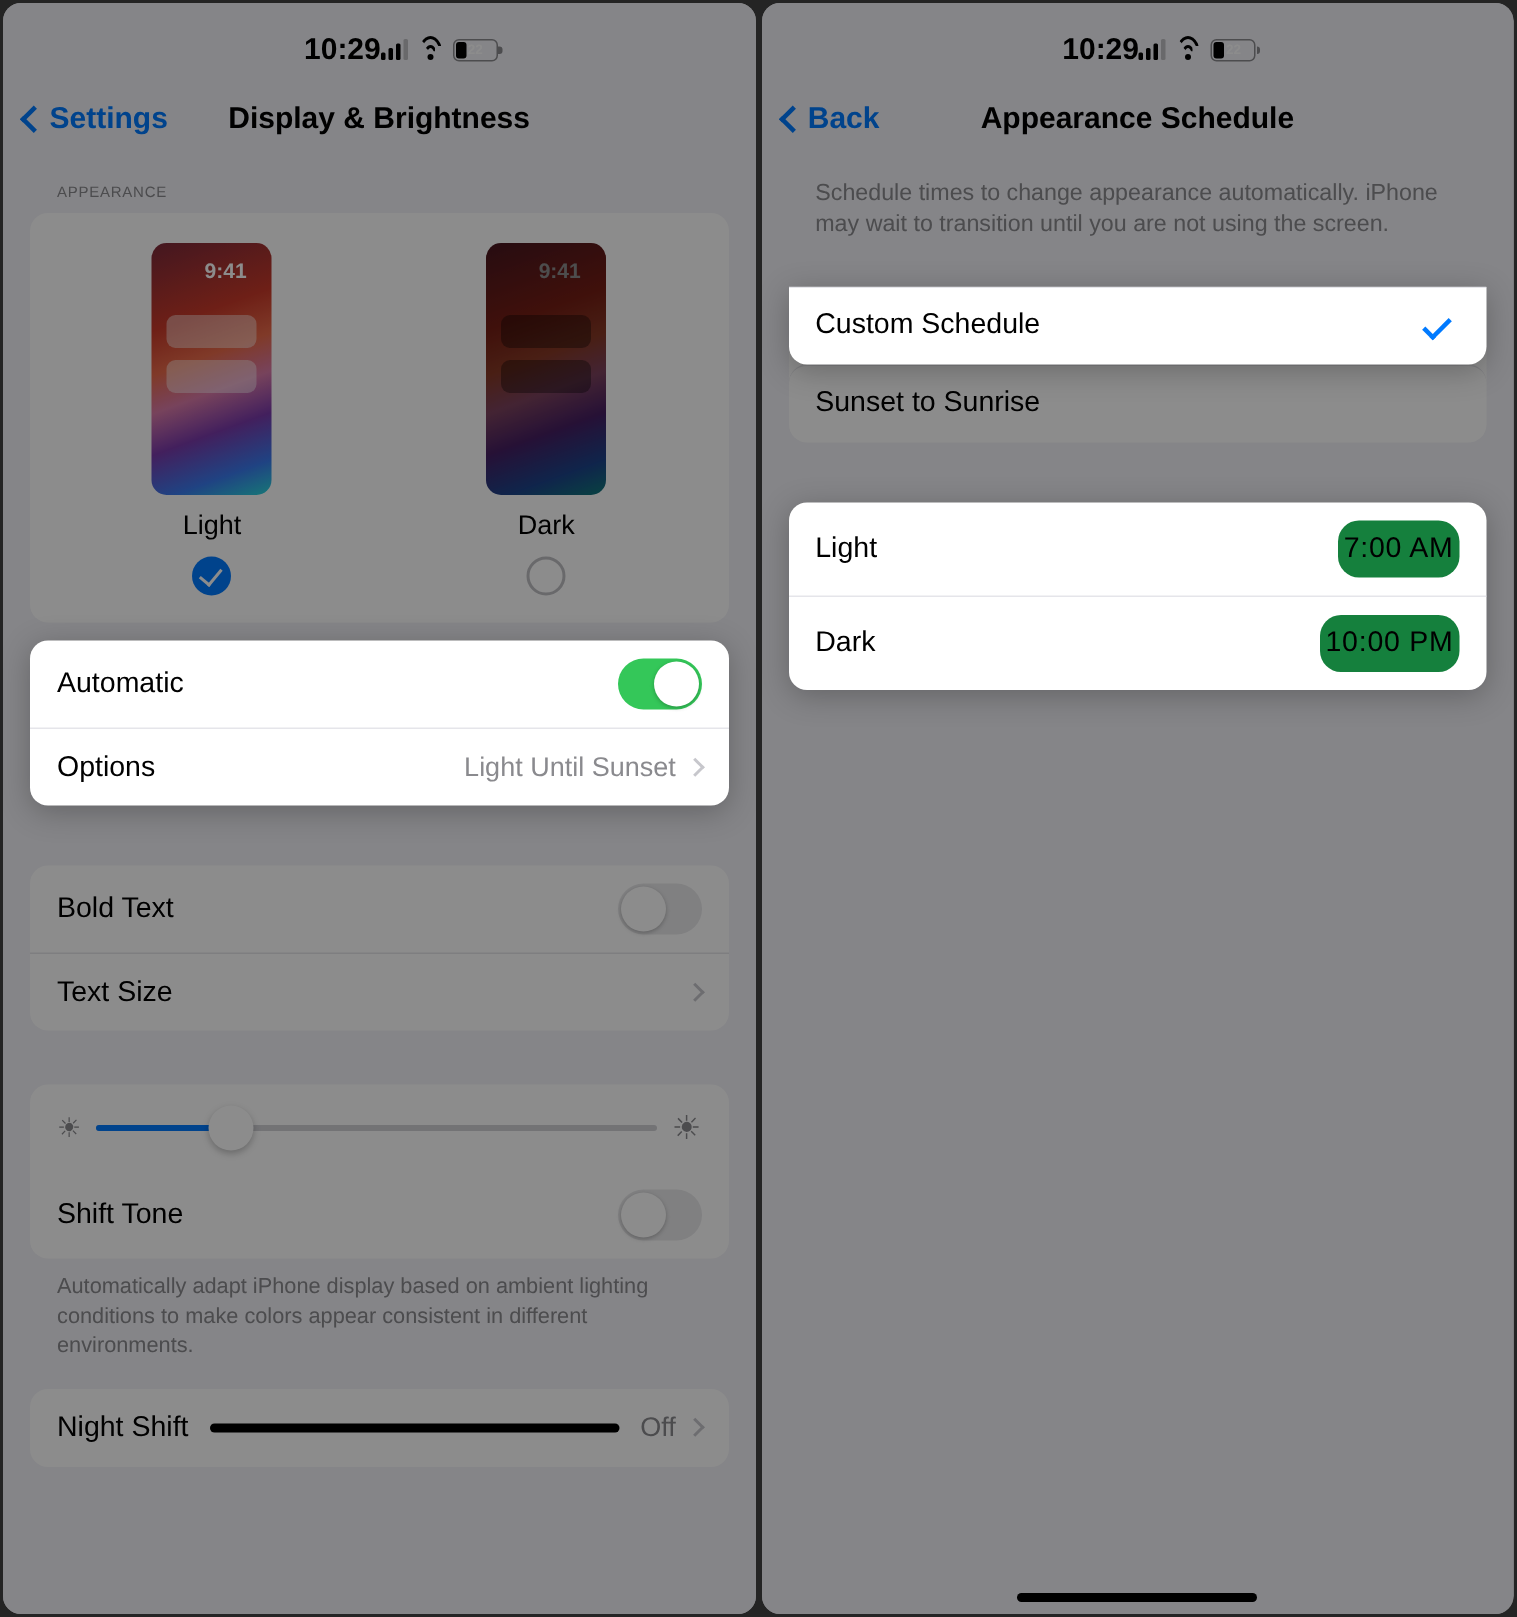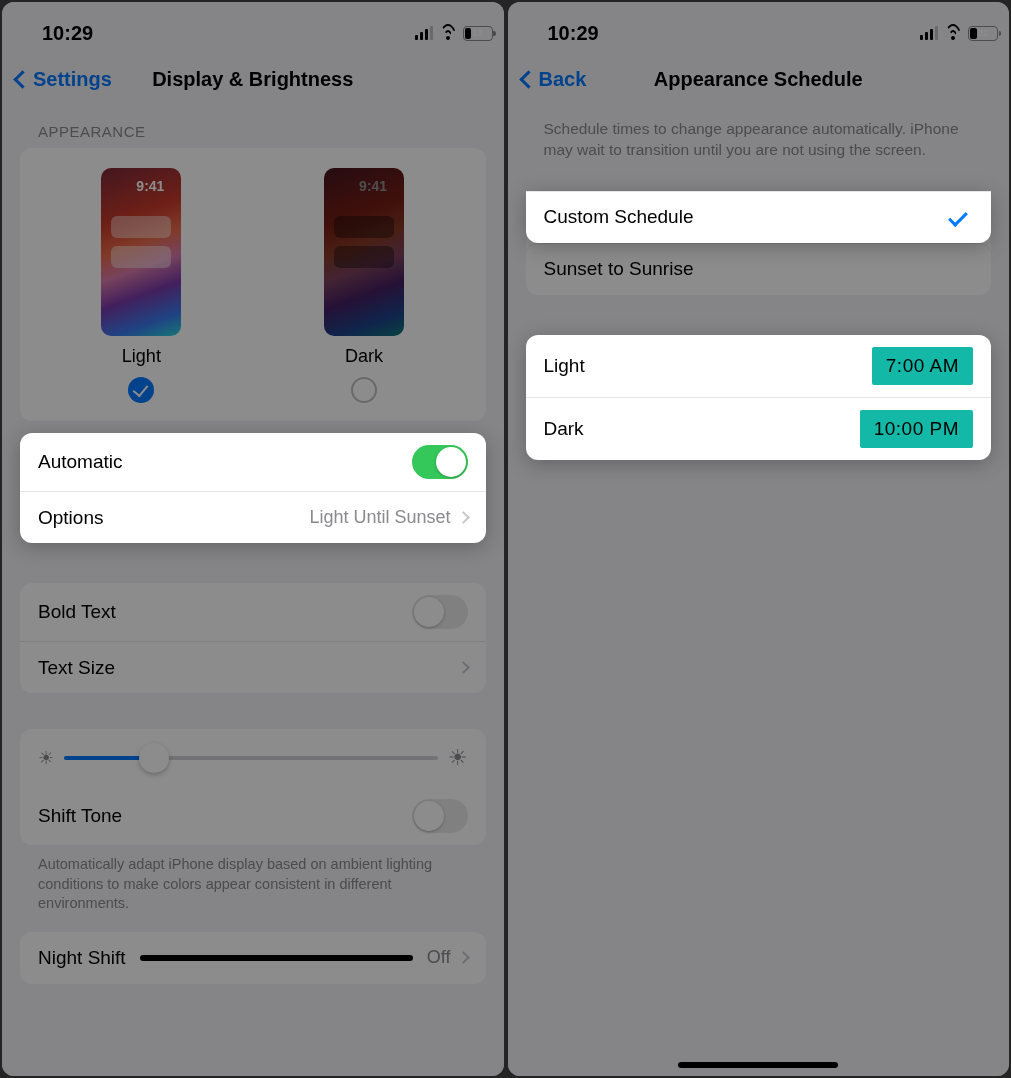--- a/index.html
+++ b/index.html
@@ -25,21 +25,21 @@
   
   .dim::after {
     content: "";
     position: absolute;
     inset: 0;
     background: rgba(0,0,0,0.45);
     pointer-events: none;
   }
   .status-bar {
     display: flex;
-    justify-content: space-between;
+    justify-content: center;
     align-items: center;
     padding: 14px 11px 6px 40px;
     height: 54px;
     font-size: 20px;
     font-weight: 600;
   }
   .status-right { display: flex; align-items: center; gap: 6px; }
   .nav-bar {
     display: flex;
     align-items: center;
@@ -55,21 +55,21 @@
     font-weight: bold;
   }
   .nav-title {
     position: absolute;
     left: 50%;
     transform: translateX(-50%);
     font-size: 20px;
     font-weight: 600;
   }
   .section-header {
-    font-size: 15px;
+    font-size: 10px;
     color: #8a8a8e;
     text-transform: uppercase;
     padding: 24px 36px 8px;
     letter-spacing: 0.5px;
   }
   .section-desc {
     font-size: 15.5px;
     color: #8a8a8e;
     padding: 20px 36px 10px;
     line-height: 1.35;
@@ -118,23 +118,23 @@
   .toggle.off .knob { left: 2px; }
   .toggle.on .knob { right: 2px; }
   .checkmark {
     width: 18px; height: 10px;
     border-left: 3px solid #007aff;
     border-bottom: 3px solid #007aff;
     transform: rotate(-45deg);
     margin-right: 6px;
   }
   .time-chip {
-    background: #14b8a6;
-    border-radius: 2px;
-    padding: 8px 14px;
+    background: #15803d;
+    border-radius: 14px;
+    padding: 8px 4px;
     font-size: 19px;
     letter-spacing: 0.5px;
   }
   
   .appearance-row {
     display: flex;
     justify-content: space-around;
     padding: 20px 10px 18px;
   }
   .appearance-item { display: flex; flex-direction: column; align-items: center; gap: 10px; }

